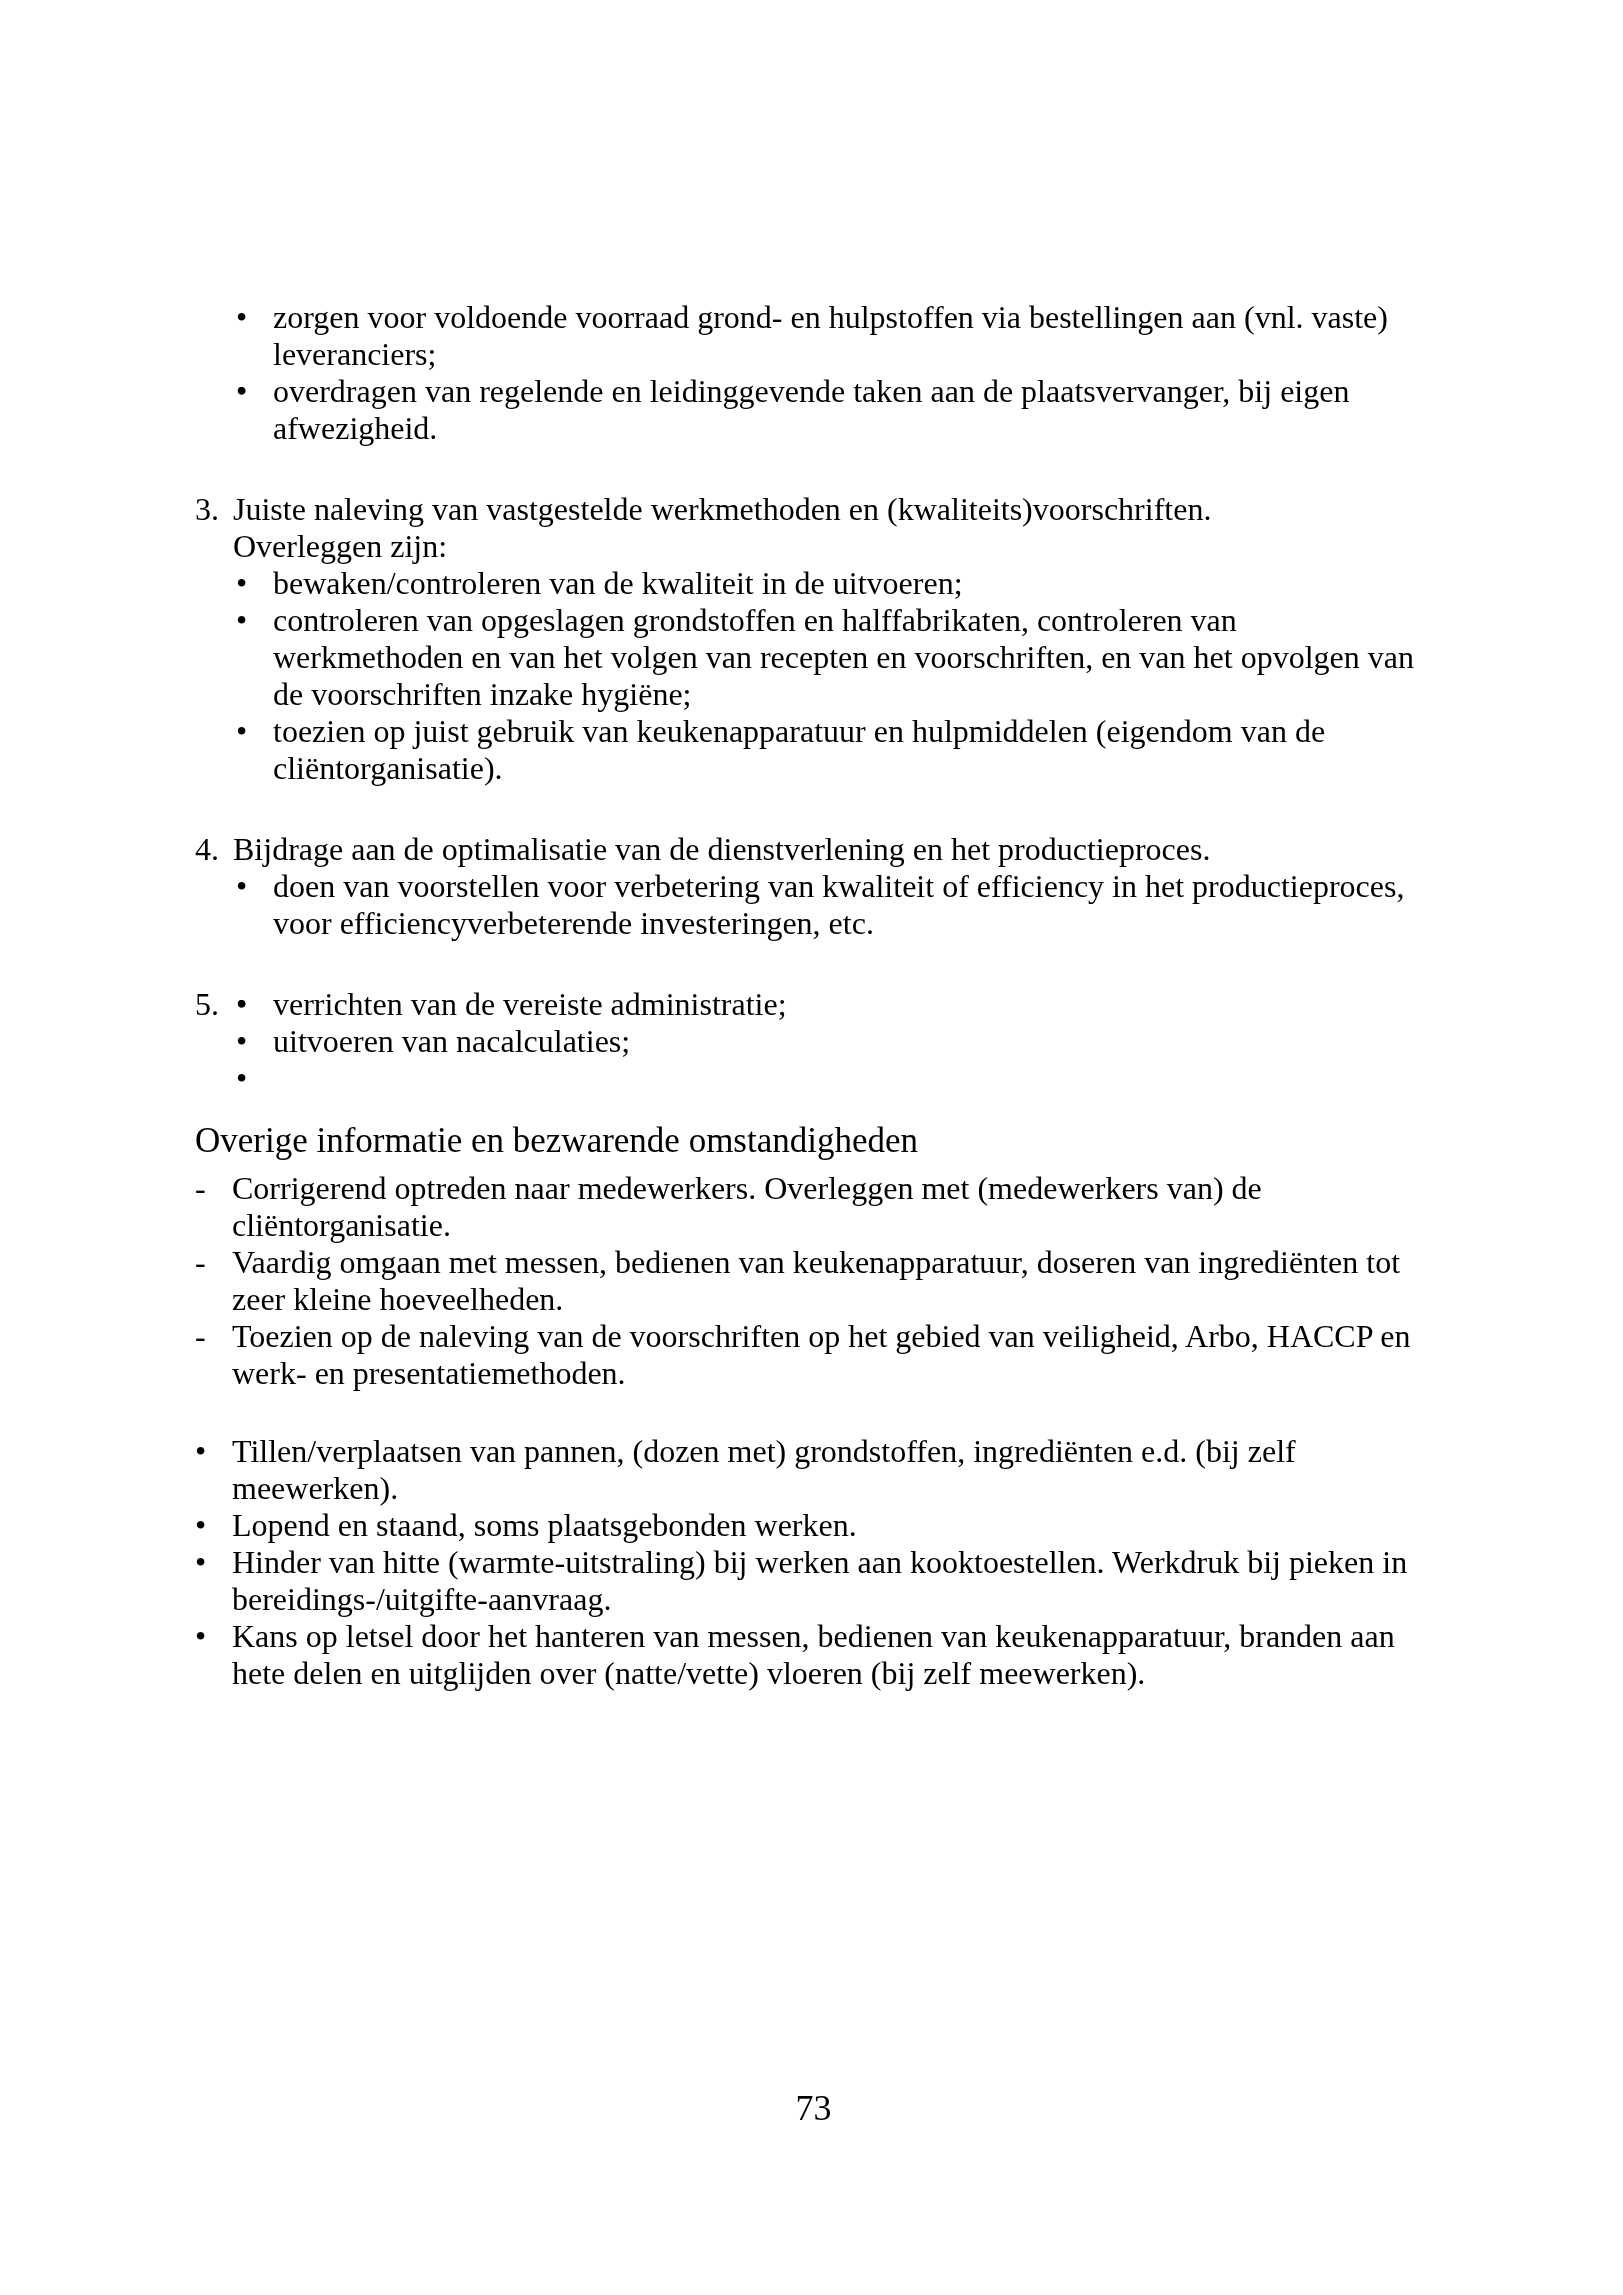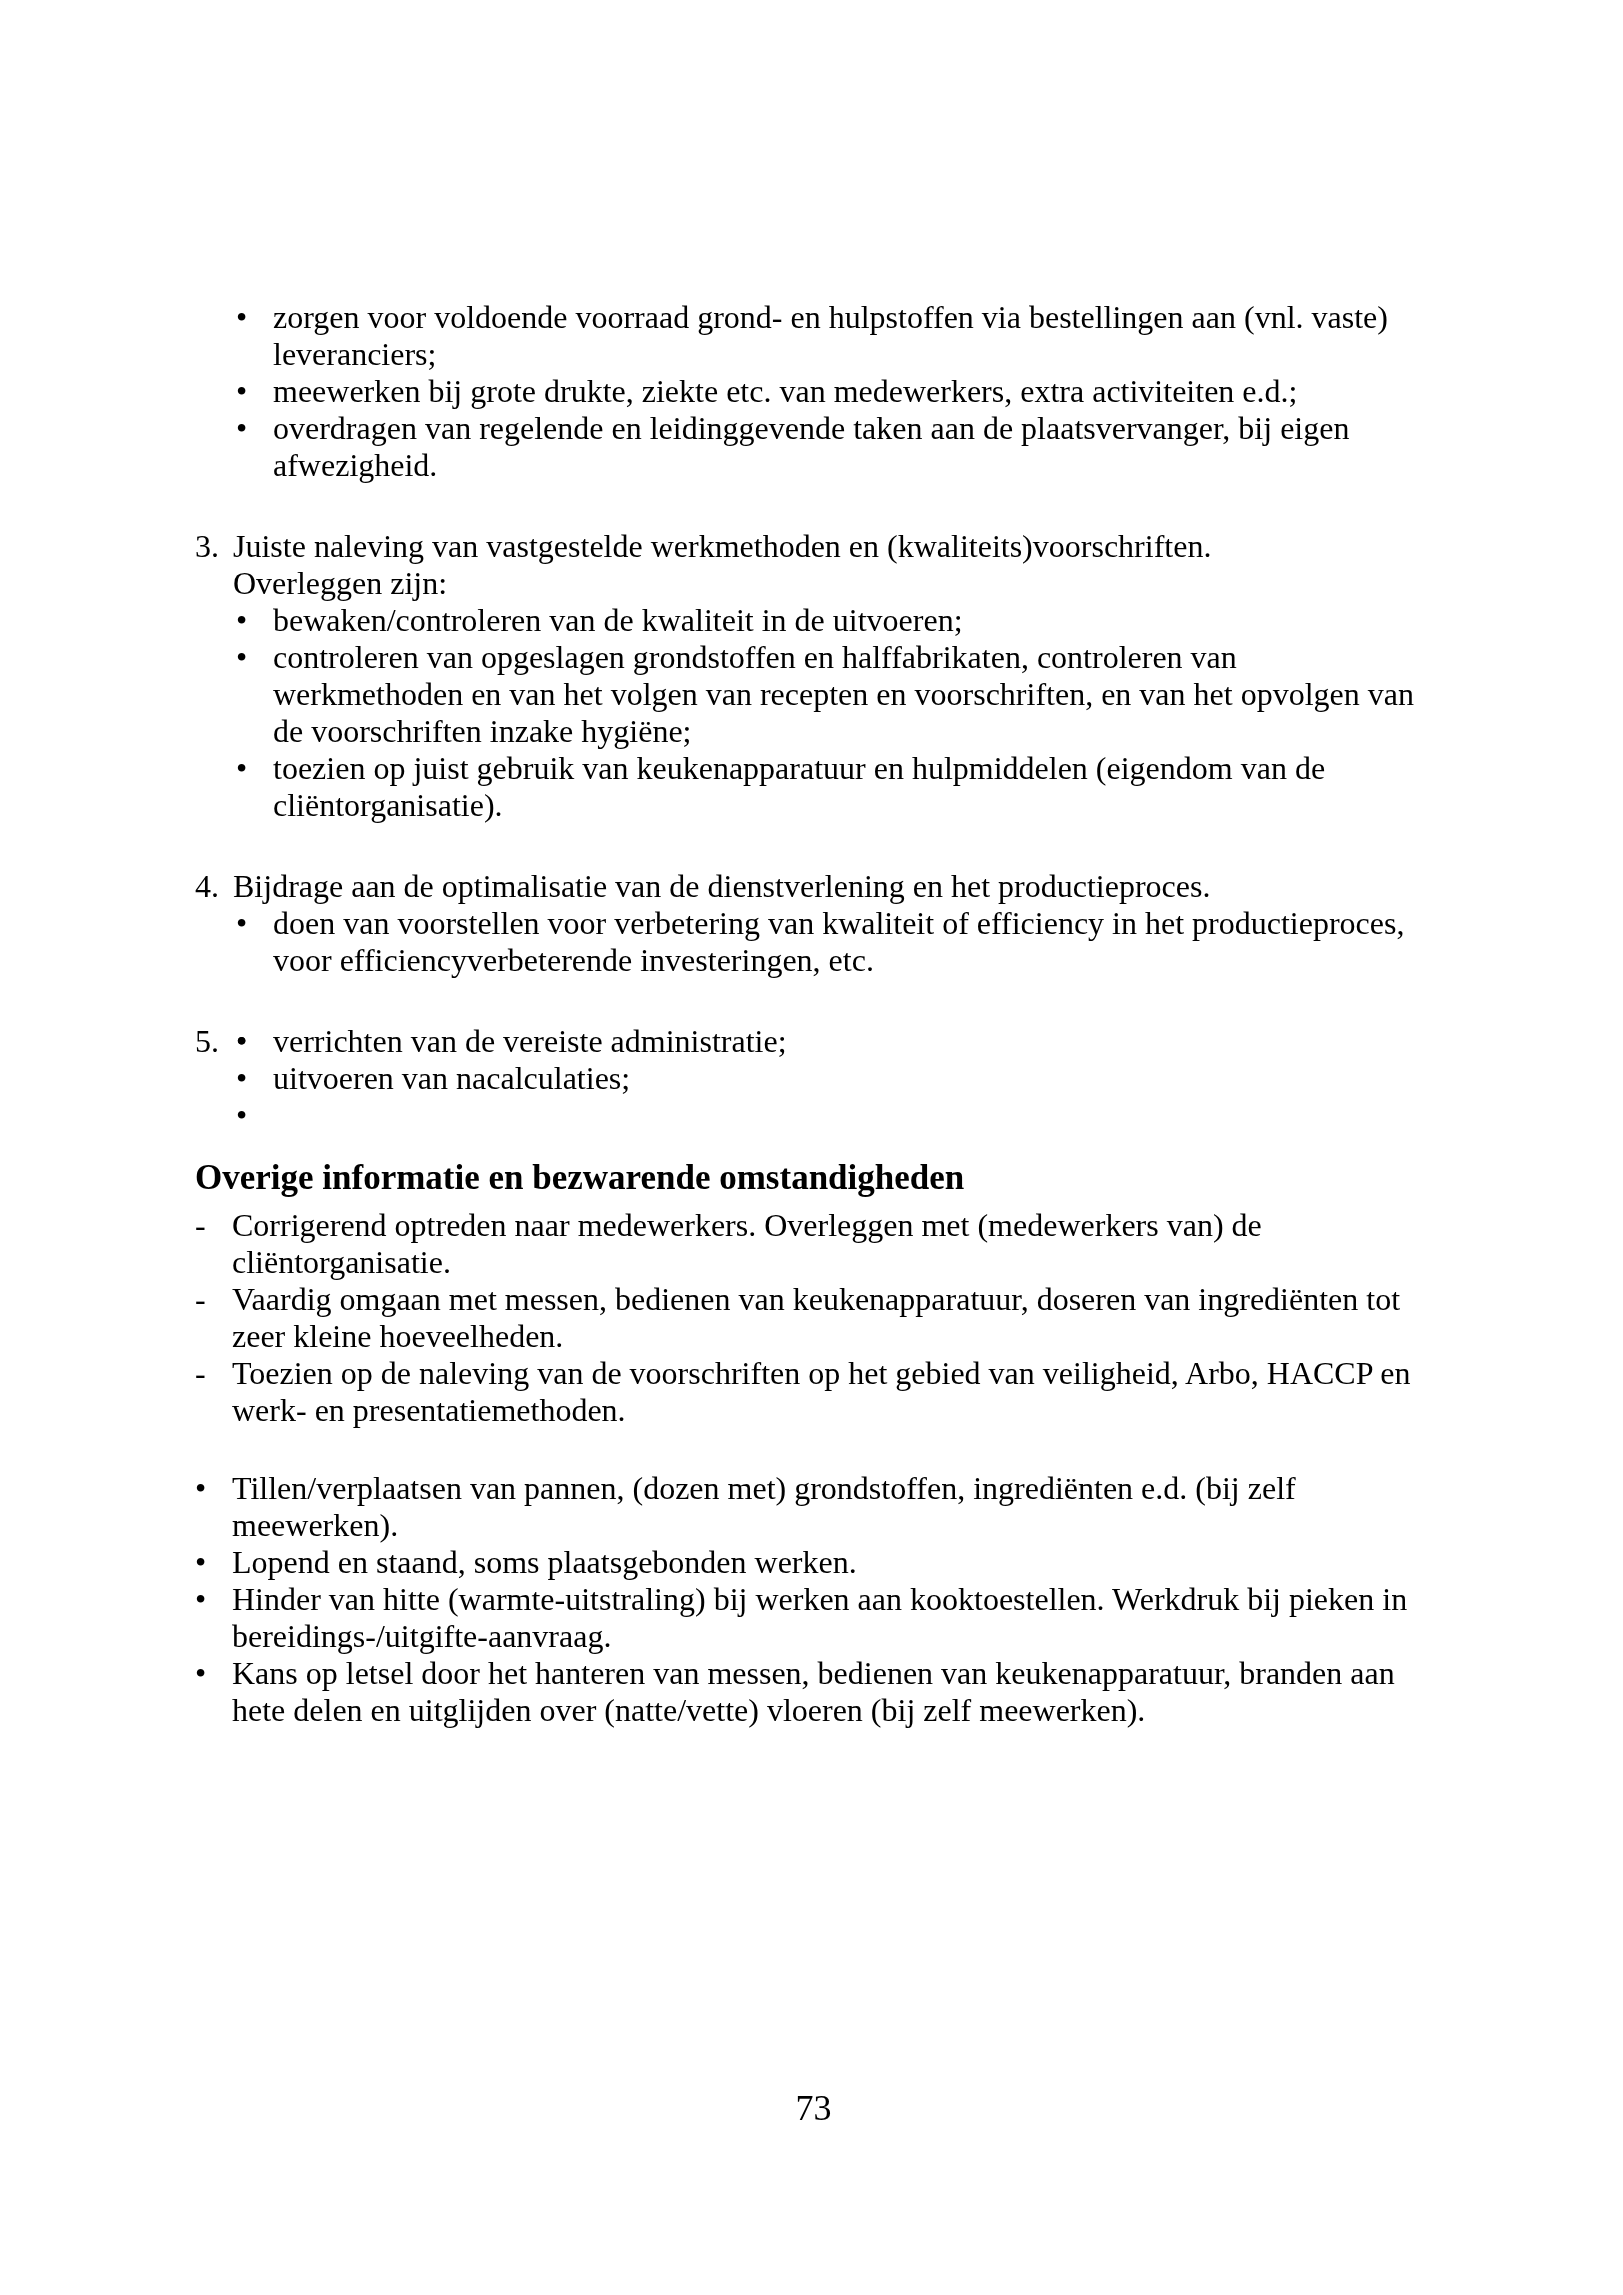--- a/index.html
+++ b/index.html
@@ -27,21 +27,21 @@
   .li.nested { padding-left: 78px; }
   .li.nested > .marker { position: absolute; left: 41px; top: 0; }
   .num-item { position: relative; }
   .num-line { position: relative; padding-left: 38px; }
   .num-line > .num { position: absolute; left: 0; top: 0; }
   .sub-line { padding-left: 38px; }
   .gap50 { height: 44px; }
   .gap66 { height: 59px; }
   .gap46 { height: 41px; }
   .heading {
-    font-weight: bold;
+    font-weight: normal;
     font-size: 35px;
     line-height: 44px;
     margin: 0 0 7px 0;
   }
   .pageno {
     position: absolute;
     top: 2091px;
     left: 2px;
     width: 100%;
     text-align: center;
@@ -55,21 +55,20 @@
 <div class="page">
   <div class="content">
 
     <div class="list">
       <div class="li nested">
         <span class="marker">•</span>
         <span>zorgen voor voldoende voorraad grond- en hulpstoffen via bestellingen aan (vnl. vaste) leveranciers;</span>
       </div>
       <div class="li nested">
         <span class="marker">•</span>
-        <span>meewerken bij grote drukte, ziekte etc. van medewerkers, extra activiteiten e.d.;</span>
       </div>
       <div class="li nested">
         <span class="marker">•</span>
         <span>overdragen van regelende en leidinggevende taken aan de plaatsvervanger, bij eigen afwezigheid.</span>
       </div>
     </div>
 
     <div class="gap50"></div>
 
     <div class="num-item">

